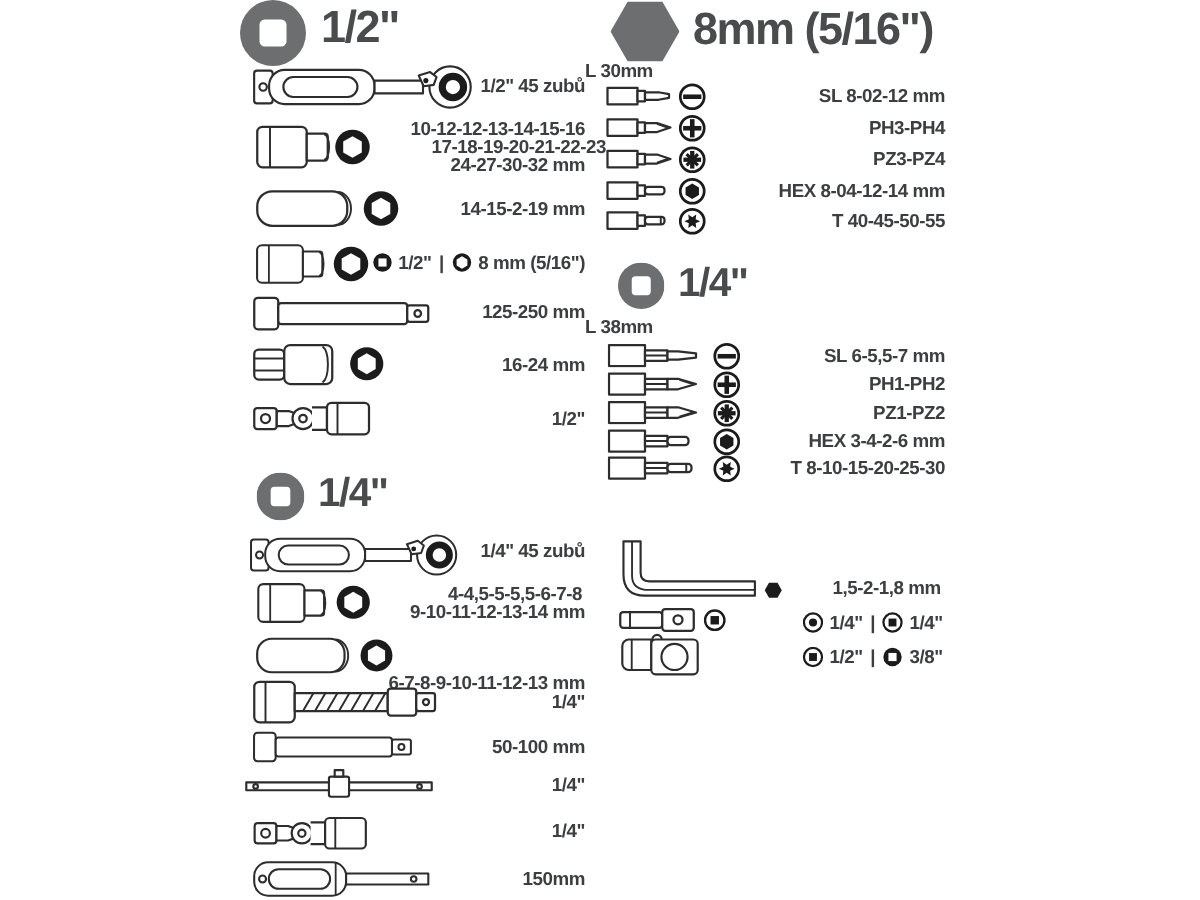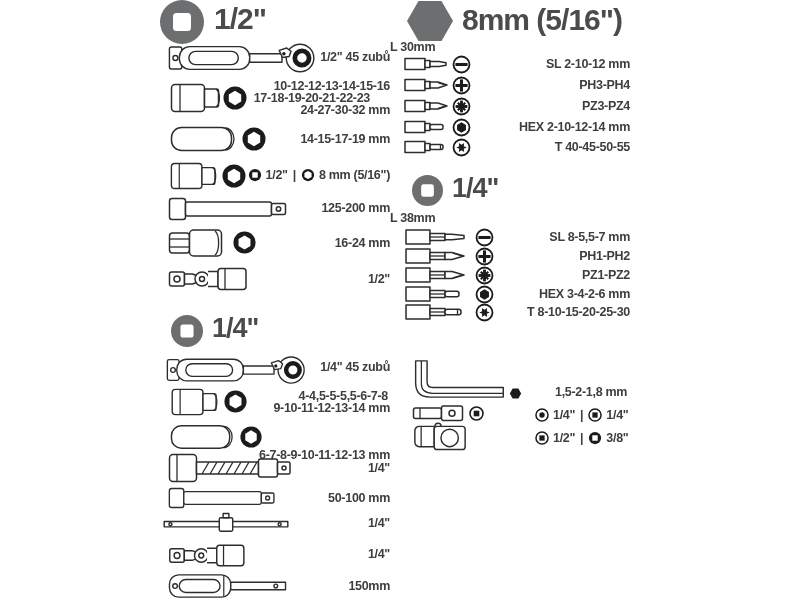--- a/index.html
+++ b/index.html
@@ -252,30 +252,30 @@
     </svg>
   <div class="lbl r" style="right:410px;top:51px">1/2" 45 zubů</div>
 
   <svg class="art" style="left:170px;top:83px;width:54px;height:30px">
       <use href="#socket-short"></use>
     </svg>
   <svg class="art" style="left:222px;top:85px;width:26px;height:26px">
       <use href="#hexring"></use>
     </svg>
   <div class="lbl r" style="right:410px;top:80px">10-12-12-13-14-15-16</div>
-  <div class="lbl r" style="right:430px;top:92px">17-18-19-20-21-22-23</div>
+  <div class="lbl r" style="right:396px;top:92px">17-18-19-20-21-22-23</div>
   <div class="lbl r" style="right:410px;top:104px">24-27-30-32 mm</div>
 
   <svg class="art" style="left:170px;top:126px;width:68px;height:26px">
       <use href="#socket-long"></use>
     </svg>
   <svg class="art" style="left:241px;top:126px;width:26px;height:26px">
       <use href="#hexring"></use>
     </svg>
-  <div class="lbl r" style="right:410px;top:133px">14-15-17-19 mm</div>
+  <div class="lbl r" style="right:410px;top:133px">14-15-2-19 mm</div>
 
   <svg class="art" style="left:170px;top:161px;width:50px;height:30px">
       <use href="#socket-short"></use>
     </svg>
   <svg class="art" style="left:221px;top:163px;width:26px;height:26px">
       <use href="#hexring"></use>
     </svg>
   <div class="lbl iconrow" style="position:absolute;right:410px;top:168px">
     <svg width="14" height="14">
         <use href="#icon-ring-square"></use>
@@ -284,21 +284,21 @@
     <span class="sep">|</span>
     <svg width="14" height="14">
         <use href="#icon-ring-hex"></use>
       </svg>
     <span>8 mm (5/16")</span>
   </div>
 
   <svg class="art" style="left:168px;top:196px;width:122px;height:26px">
       <use href="#extension"></use>
     </svg>
-  <div class="lbl r" style="right:410px;top:202px">125-200 mm</div>
+  <div class="lbl r" style="right:410px;top:202px">125-250 mm</div>
 
   <svg class="art" style="left:168px;top:228px;width:60px;height:30px">
       <use href="#sparkplug"></use>
     </svg>
   <svg class="art" style="left:232px;top:230px;width:25px;height:25px">
       <use href="#hexring"></use>
     </svg>
   <div class="lbl r" style="right:410px;top:237px">16-24 mm</div>
 
   <svg class="art" style="left:168px;top:263px;width:84px;height:32px">
@@ -363,21 +363,21 @@
     </svg>
   <div class="hdr big" style="left:462px;top:3px">8mm (5/16")</div>
   <div class="lbl" style="left:390px;top:41px">L 30mm</div>
 
   <svg class="art" style="left:404px;top:57px;width:44px;height:14px">
       <use href="#bit8-sl"></use>
     </svg>
   <svg class="art" style="left:452px;top:55px;width:19px;height:19px">
       <use href="#icon-slot"></use>
     </svg>
-  <div class="lbl r" style="right:170px;top:58px">SL 2-10-12 mm</div>
+  <div class="lbl r" style="right:170px;top:58px">SL 8-02-12 mm</div>
 
   <svg class="art" style="left:404px;top:78px;width:44px;height:14px">
       <use href="#bit8-ph"></use>
     </svg>
   <svg class="art" style="left:452px;top:76px;width:19px;height:19px">
       <use href="#icon-phillips"></use>
     </svg>
   <div class="lbl r" style="right:170px;top:79px">PH3-PH4</div>
 
   <svg class="art" style="left:404px;top:99px;width:44px;height:14px">
@@ -387,21 +387,21 @@
       <use href="#icon-pozidriv"></use>
     </svg>
   <div class="lbl r" style="right:170px;top:100px">PZ3-PZ4</div>
 
   <svg class="art" style="left:404px;top:120px;width:44px;height:14px">
       <use href="#bit8-hex"></use>
     </svg>
   <svg class="art" style="left:452px;top:118px;width:19px;height:19px">
       <use href="#icon-hexdot"></use>
     </svg>
-  <div class="lbl r" style="right:170px;top:121px">HEX 2-10-12-14 mm</div>
+  <div class="lbl r" style="right:170px;top:121px">HEX 8-04-12-14 mm</div>
 
   <svg class="art" style="left:404px;top:140px;width:44px;height:14px">
       <use href="#bit8-t"></use>
     </svg>
   <svg class="art" style="left:452px;top:138px;width:19px;height:19px">
       <use href="#icon-torx"></use>
     </svg>
   <div class="lbl r" style="right:170px;top:141px">T 40-45-50-55</div>
 
   <svg class="art" style="left:412px;top:175px;width:31px;height:31px">
@@ -409,21 +409,21 @@
     </svg>
   <div class="hdr med" style="left:452px;top:173px">1/4"</div>
   <div class="lbl" style="left:390px;top:212px">L 38mm</div>
 
   <svg class="art" style="left:405px;top:229px;width:64px;height:16px">
       <use href="#bit4-sl"></use>
     </svg>
   <svg class="art" style="left:475px;top:228px;width:19px;height:19px">
       <use href="#icon-slot"></use>
     </svg>
-  <div class="lbl r" style="right:170px;top:231px">SL 8-5,5-7 mm</div>
+  <div class="lbl r" style="right:170px;top:231px">SL 6-5,5-7 mm</div>
 
   <svg class="art" style="left:405px;top:248px;width:64px;height:16px">
       <use href="#bit4-ph"></use>
     </svg>
   <svg class="art" style="left:475px;top:247px;width:19px;height:19px">
       <use href="#icon-phillips"></use>
     </svg>
   <div class="lbl r" style="right:170px;top:250px">PH1-PH2</div>
 
   <svg class="art" style="left:405px;top:267px;width:64px;height:16px">

